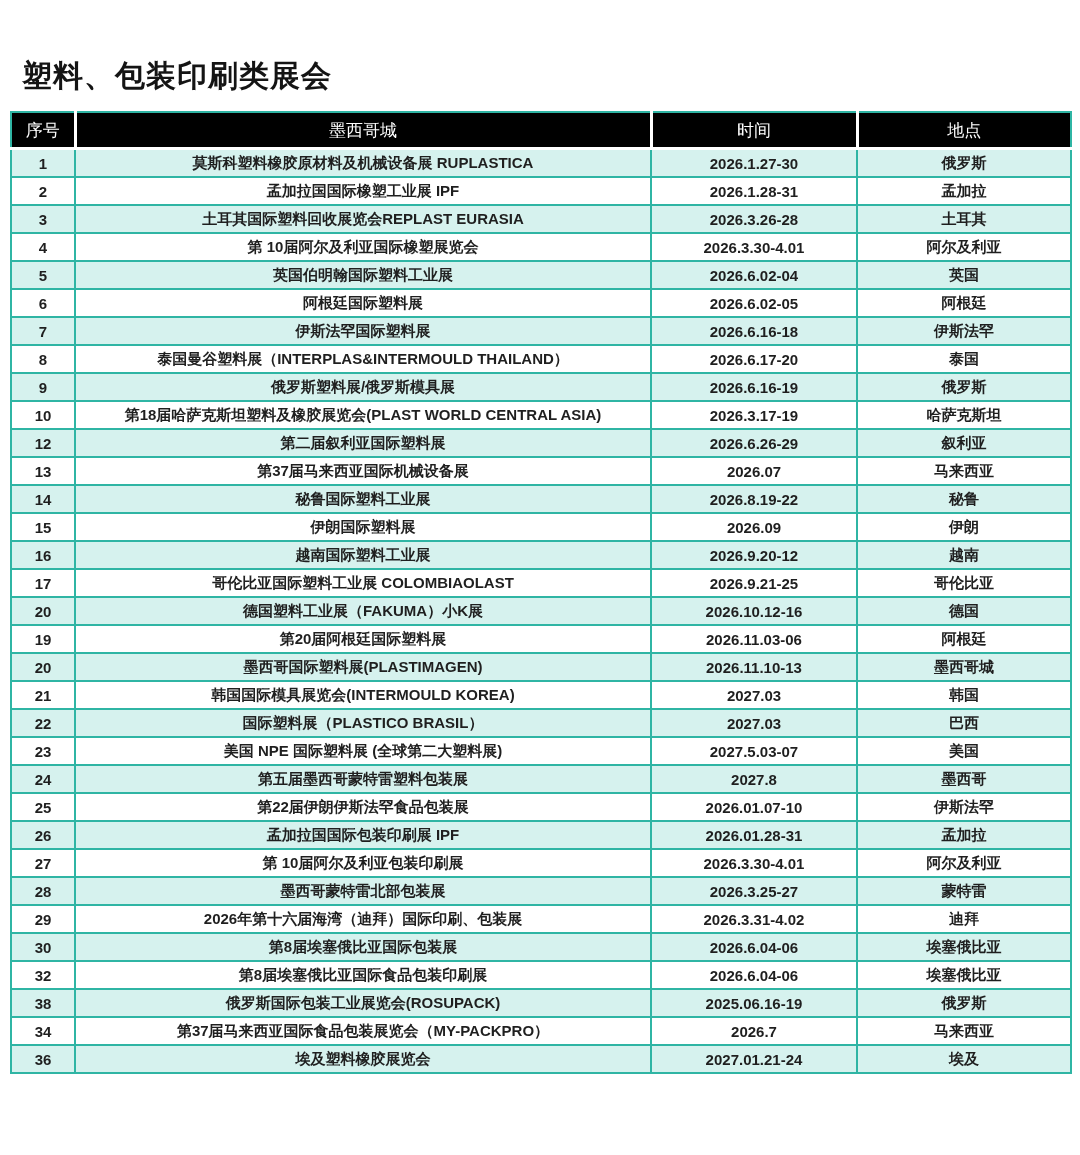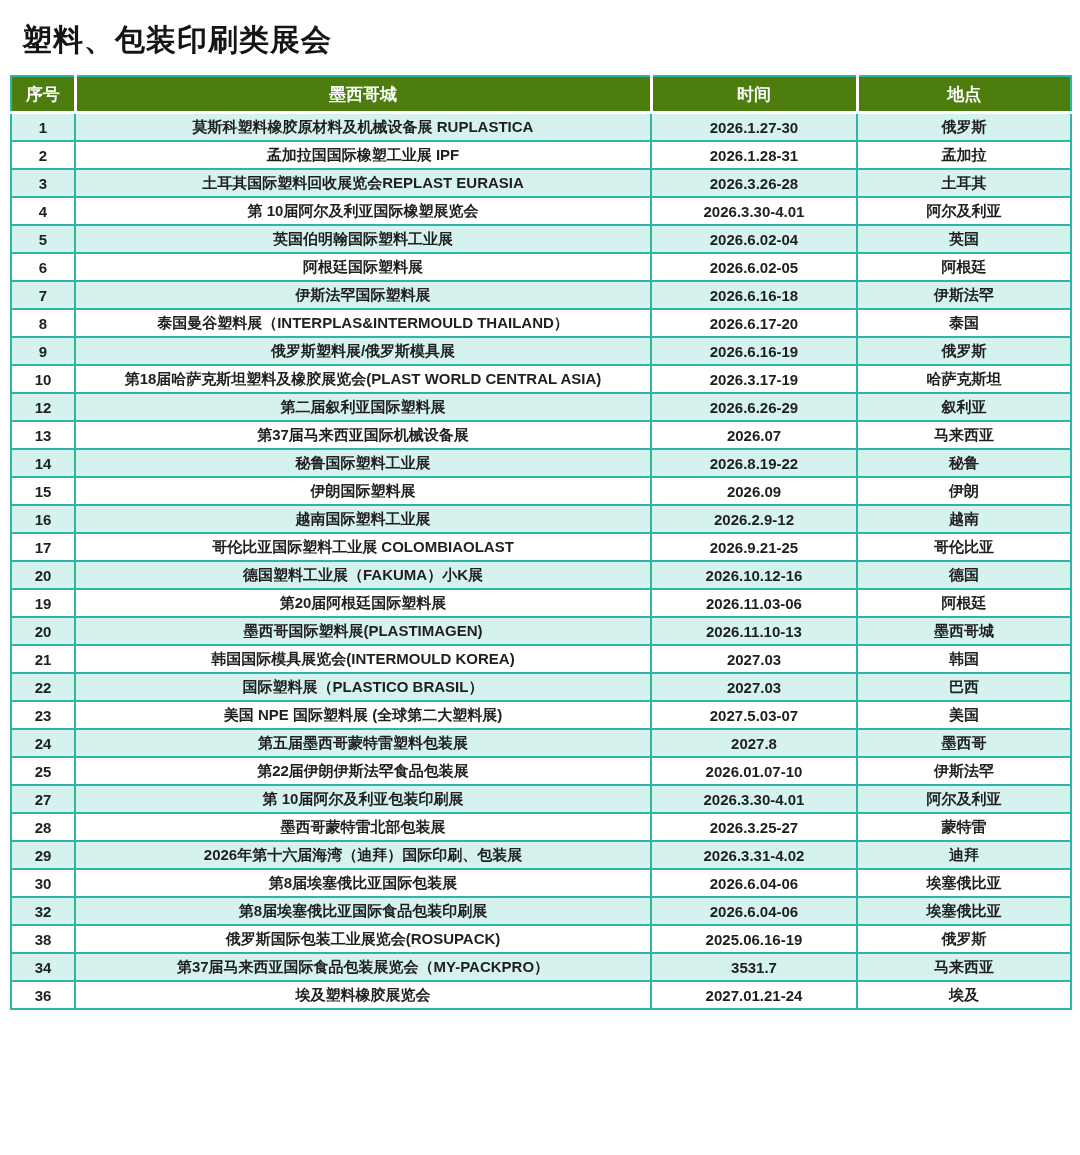--- a/index.html
+++ b/index.html
@@ -2,43 +2,43 @@
 <html lang="zh"><head>
 <meta charset="utf-8">
 <style>
   html,body{margin:0;padding:0;background:#ffffff;}
   body{
     width:1080px;height:1155px;
     font-family:"Liberation Sans","DejaVu Sans",sans-serif;
     color:#1c1c1c;
     overflow:hidden;
   }
-  .page{padding:12px 0 0 10px;}
+  .page{padding:12px 0 0 10px;margin-top:36px;}
   .page-title{
     margin:8px 0 14px 12px;
     font-size:30px;
     font-weight:800;
     letter-spacing:1px;
     color:#141414;
   }
   table.exhibitions{
     width:1060px;
     border-collapse:collapse;
     table-layout:fixed;
     border:2px solid #2fb5a4;
   }
   col.c-no{width:64px;}
   col.c-name{width:576px;}
   col.c-time{width:206px;}
   col.c-loc{width:214px;}
   thead th{
-    background:#4d7c0f;
+    background:#000000;
     color:#ffffff;
     font-size:17px;
-    font-weight:700;
+    font-weight:400;
     height:30px;
     padding:2px 4px;
     border:3px solid #ffffff;
     border-top:none;
   }
   thead th:first-child{border-left:none;}
   thead th:last-child{border-right:none;}
   tbody td{
     border:2px solid #2fb5a4;
     height:24px;
@@ -156,21 +156,21 @@
         </tr>
         <tr>
           <td>15</td>
           <td>伊朗国际塑料展</td>
           <td>2026.09</td>
           <td>伊朗</td>
         </tr>
         <tr>
           <td>16</td>
           <td>越南国际塑料工业展</td>
-          <td>2026.2.9-12</td>
+          <td>2026.9.20-12</td>
           <td>越南</td>
         </tr>
         <tr>
           <td>17</td>
           <td>哥伦比亚国际塑料工业展 COLOMBIAOLAST</td>
           <td>2026.9.21-25</td>
           <td>哥伦比亚</td>
         </tr>
         <tr>
           <td>20</td>
@@ -214,20 +214,26 @@
           <td>2027.8</td>
           <td>墨西哥</td>
         </tr>
         <tr>
           <td>25</td>
           <td>第22届伊朗伊斯法罕食品包装展</td>
           <td>2026.01.07-10</td>
           <td>伊斯法罕</td>
         </tr>
         <tr>
+          <td>26</td>
+          <td>孟加拉国国际包装印刷展 IPF</td>
+          <td>2026.01.28-31</td>
+          <td>孟加拉</td>
+        </tr>
+        <tr>
           <td>27</td>
           <td>第 10届阿尔及利亚包装印刷展</td>
           <td>2026.3.30-4.01</td>
           <td>阿尔及利亚</td>
         </tr>
         <tr>
           <td>28</td>
           <td>墨西哥蒙特雷北部包装展</td>
           <td>2026.3.25-27</td>
           <td>蒙特雷</td>
@@ -252,21 +258,21 @@
         </tr>
         <tr>
           <td>38</td>
           <td>俄罗斯国际包装工业展览会(ROSUPACK)</td>
           <td>2025.06.16-19</td>
           <td>俄罗斯</td>
         </tr>
         <tr>
           <td>34</td>
           <td>第37届马来西亚国际食品包装展览会（MY-PACKPRO）</td>
-          <td>3531.7</td>
+          <td>2026.7</td>
           <td>马来西亚</td>
         </tr>
         <tr>
           <td>36</td>
           <td>埃及塑料橡胶展览会</td>
           <td>2027.01.21-24</td>
           <td>埃及</td>
         </tr>
       </tbody>
   </table>

